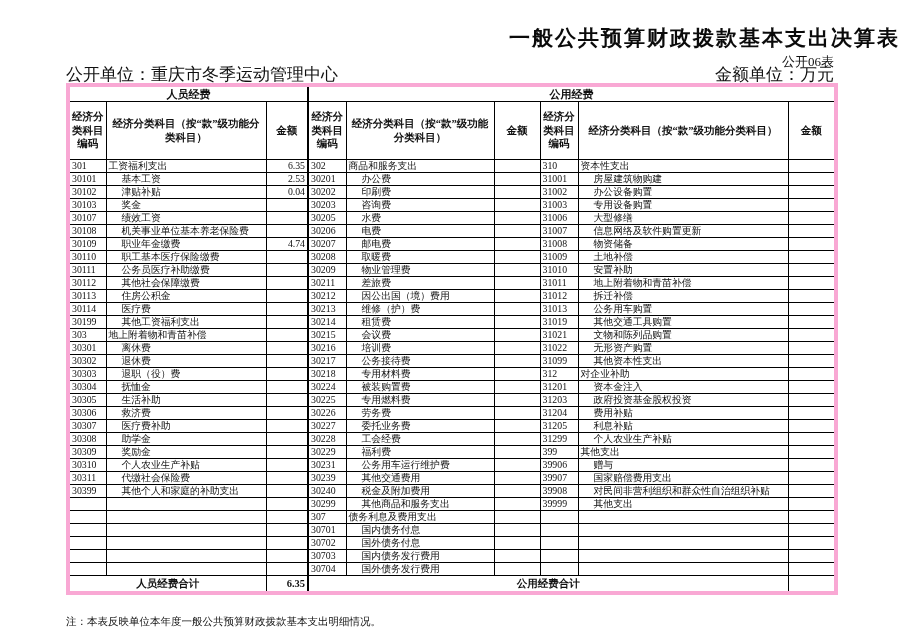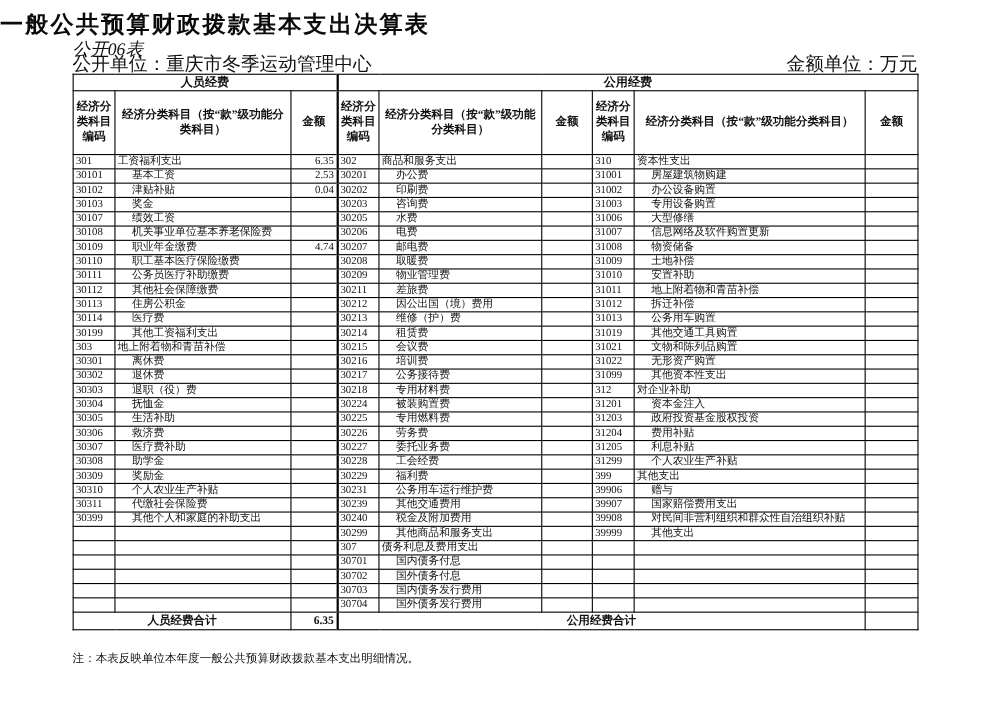--- a/index.html
+++ b/index.html
@@ -1,22 +1,22 @@
 <!DOCTYPE html>
 <html><head>
 <meta charset="utf-8">
 <style>
   html,body{margin:0;padding:0;background:#fff;}
   body{width:900px;height:637px;font-family:"Liberation Serif","DejaVu Serif",serif;color:#101010;}
   .page{position:relative;width:900px;height:637px;background:#fff;overflow:hidden;}
   .content{margin-left:66px;width:768px;}
-  .title{text-align:left;font-weight:bold;font-size:21px;letter-spacing:2px;padding-top:8px;color:#0a0a0a;}
-  .table-no{font-size:16px;margin-top:3px;line-height:13px;font-style:italic;}
+  .title{text-align:right;font-weight:bold;font-size:21px;letter-spacing:2px;padding-top:24px;color:#0a0a0a;}
+  .table-no{text-align:right;font-size:13px;margin-top:3px;line-height:13px;}
   .unit-line{display:flex;justify-content:space-between;font-size:17px;line-height:14px;margin-bottom:1px;}
-  table{border-collapse:collapse;table-layout:fixed;width:768px;border:1px solid #f9a8d4;}
+  table{border-collapse:collapse;table-layout:fixed;width:768px;border:4px solid #f9a8d4;}
   th,td{border:1px solid #000;overflow:hidden;white-space:nowrap;padding:0 2px;box-sizing:border-box;}
   .group-row th{height:14px;font-size:11px;font-weight:bold;text-align:center;padding:0;line-height:14px;}
   .col-head-row th{height:58px;font-size:10.5px;font-weight:bold;text-align:center;white-space:normal;line-height:1.3;padding:0 2px;}
   tbody td{height:13px;font-size:9.8px;line-height:12px;}
   td.code{text-align:left;}
   td.name{text-align:left;}
   td.name.ind{padding-left:15px;}
   td.amt{text-align:right;}
   .thickR{border-right-width:2px;}
   .total-row td{height:15px;font-weight:bold;font-size:10.5px;line-height:15px;}

